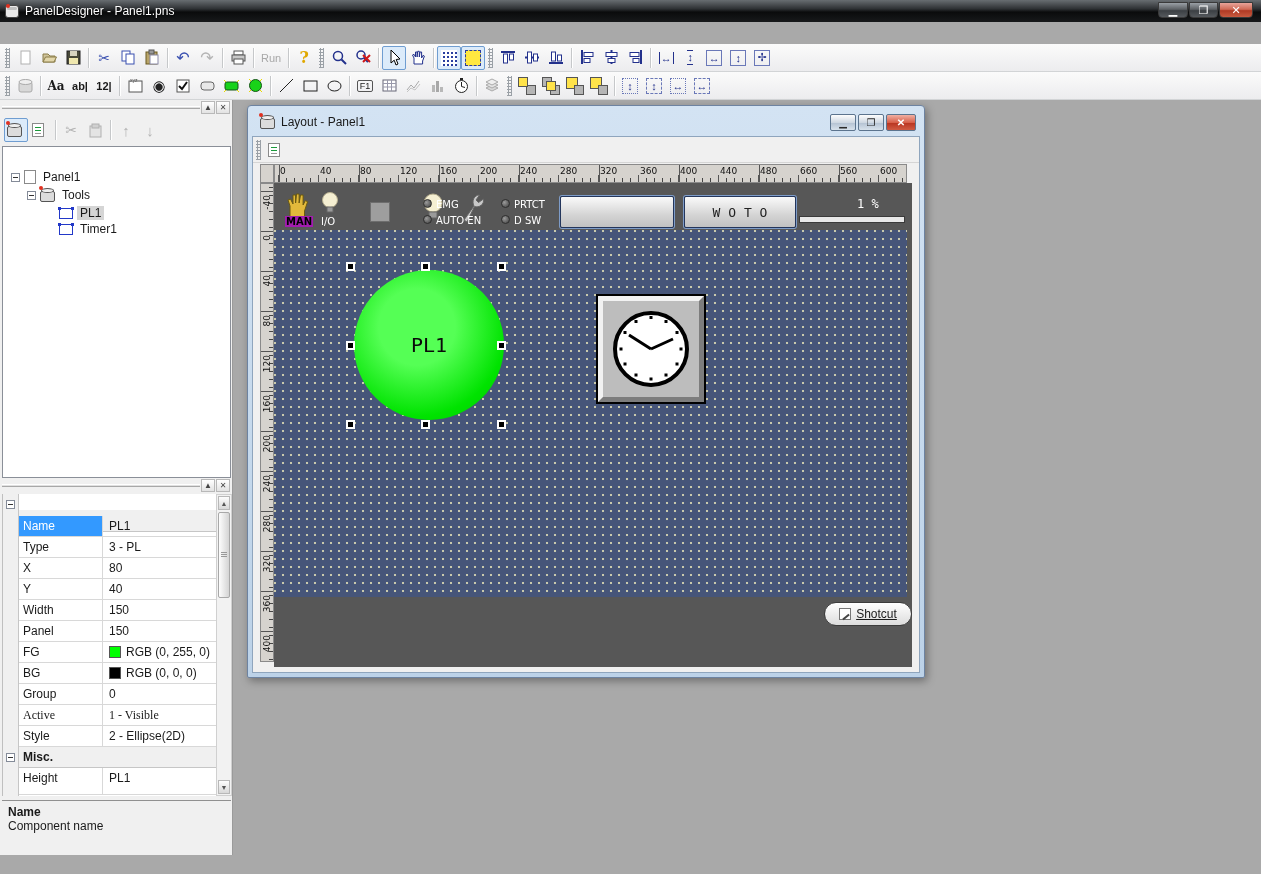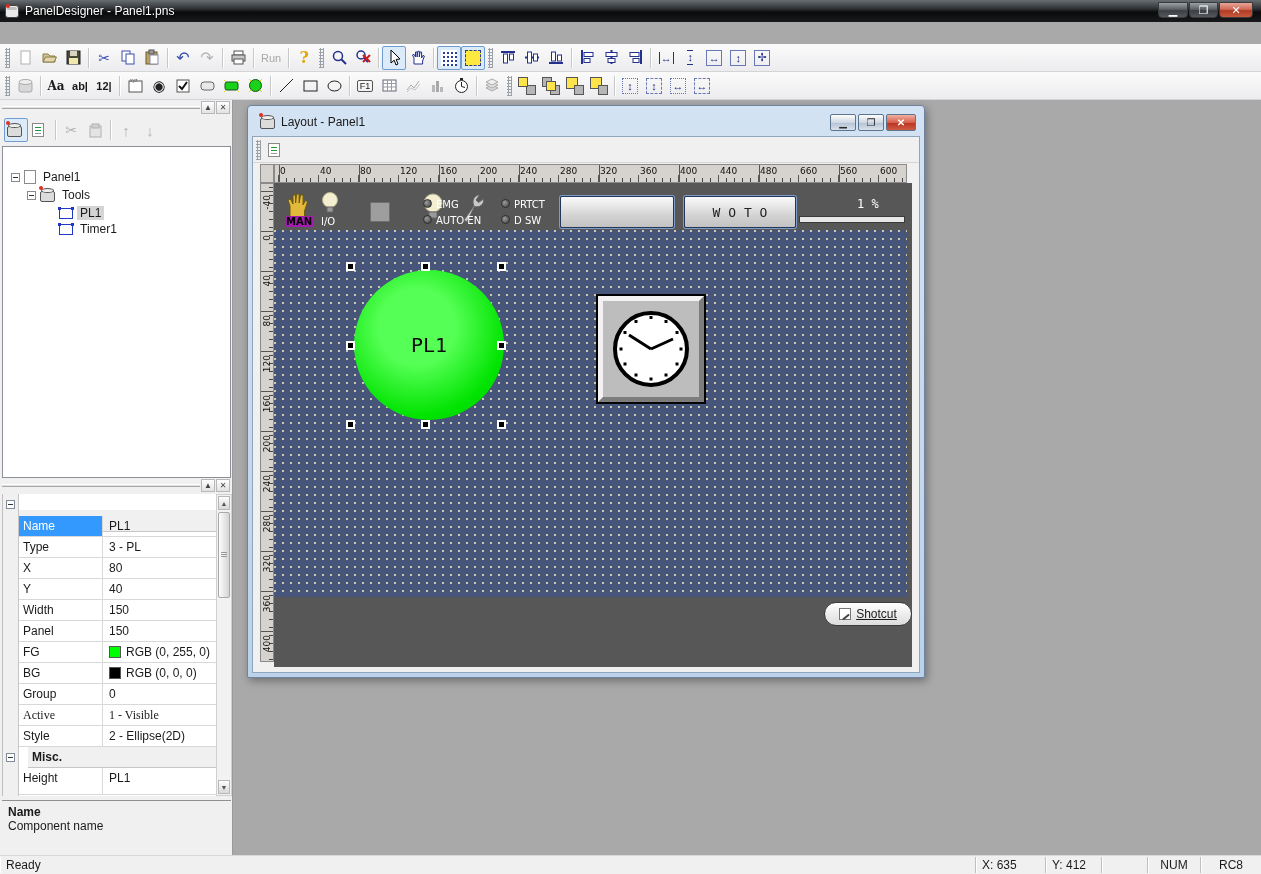--- a/index.html
+++ b/index.html
@@ -581,21 +581,21 @@
         <span class="pval">0</span>
       </div>
       <div class="prow" style="top:211px;font-family:Liberation Serif, serif;">
         <span class="pname">Active</span>
         <span class="pval">1 - Visible</span>
       </div>
       <div class="prow" style="top:232px;">
         <span class="pname">Style</span>
         <span class="pval">2 - Ellipse(2D)</span>
       </div>
-      <div class="psec" style="top:253px;margin-left:9px;">Misc.</div>
+      <div class="psec" style="top:253px;">Misc.</div>
       <div class="prow" style="top:274px; height:27px;">
         <span class="pname">Height</span>
         <span class="pval">PL1</span>
       </div>
     </div>
 
     <div class="vscroll" style="left:216px; top:394px; height:302px;">
       <span class="varrow" style="top:1px">▲</span>
       <span class="vthumb" style="top:17px; height:86px;"></span>
       <span class="varrow" style="bottom:1px">▼</span>
@@ -763,22 +763,14 @@
               <span class="shotico"></span>
               <span>Shotcut</span>
             </div>
           </div>
 
         </div>
       </div>
     </div>
   </div>
 
-  <div class="abs statusbar">
-    <span class="spane" style="left:0;width:975px;border-left:none">Ready</span>
-    <span class="spane" style="left:975px;width:70px">X:  635</span>
-    <span class="spane" style="left:1045px;width:56px">Y:  412</span>
-    <span class="spane" style="left:1101px;width:46px"></span>
-    <span class="spane" style="left:1147px;width:53px;justify-content:center;padding-left:0">NUM</span>
-    <span class="spane" style="left:1200px;width:61px;justify-content:center;padding-left:0">RC8</span>
-  </div>
 
 </div>
 
 </body></html>

